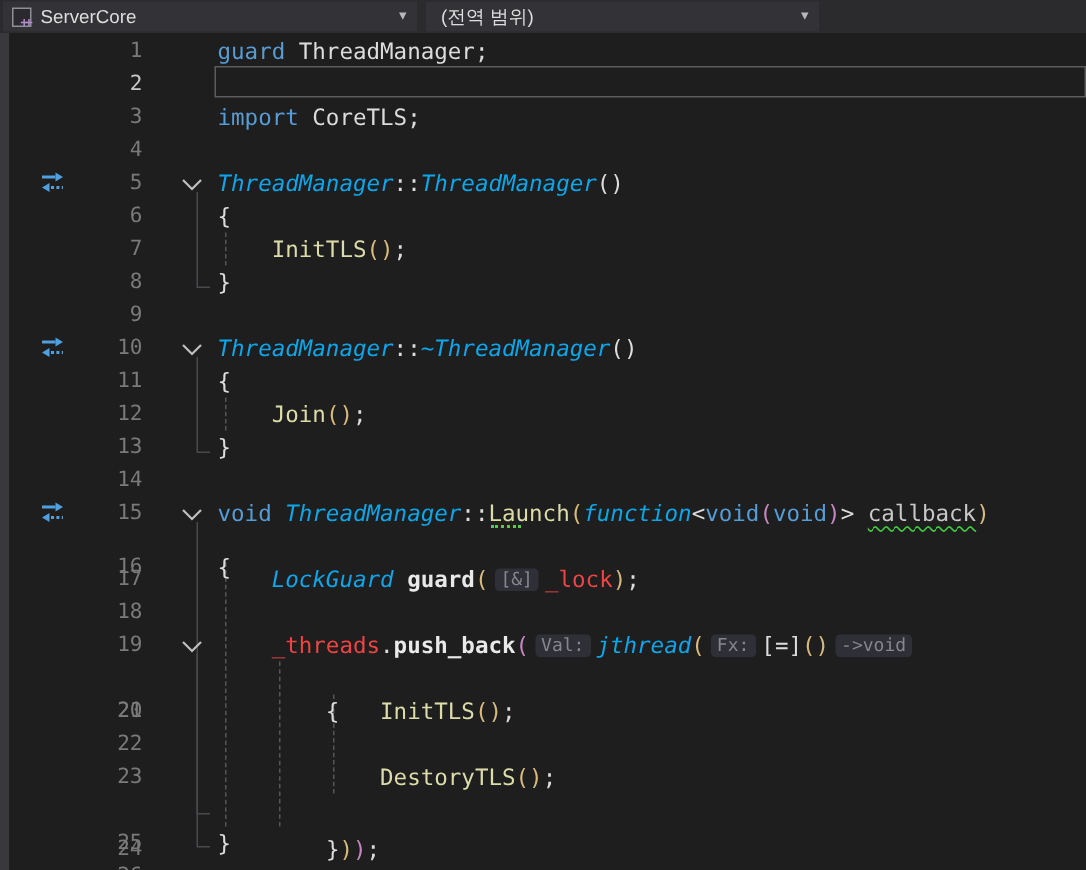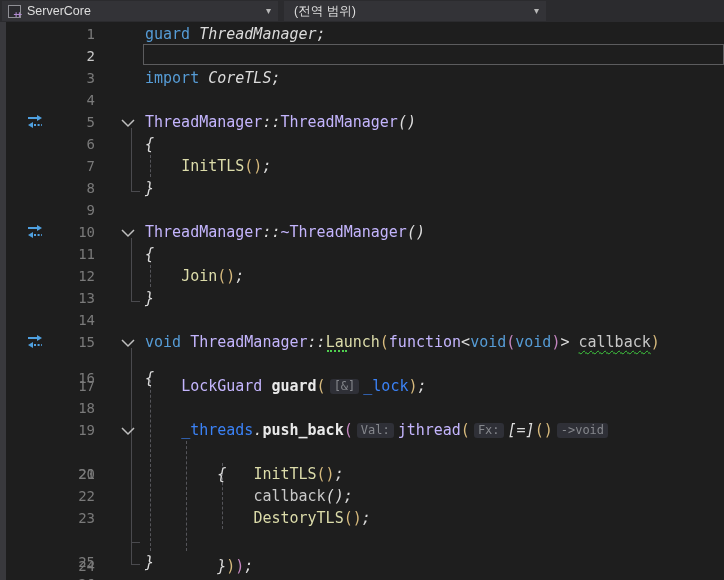--- a/index.html
+++ b/index.html
@@ -29,23 +29,23 @@
     color:#B18BD0; font-size:9px; font-weight:bold; letter-spacing:-2px;
   }
   
   .gutter-strip { position:absolute; left:0; top:22px; width:6px; height:558px; background:#39393D; }
   .code-area { position:absolute; left:0; top:23px; width:724px; height:557px; }
   .code-row { position:absolute; left:0; width:724px; height:22px; }
   .ln { position:absolute; left:50px; width:45px; text-align:right; font-size:14px;
         line-height:22px; color:#7A7A7A; }
   .ln.active { color:#C8C8C8; }
   .code-text { position:absolute; left:145px; top:0; white-space:pre; font-size:15px; line-height:22px; }
-  .tk-kw { color:#569CD6; } .tk-ty { color:#c4b5fd; } .tk-fn { color:#DCDCAA; }
-  .tk-df { color:#DCDCDC;font-style:italic; } .tk-gd { color:#D7BA7D; } .tk-or { color:#C586C0; }
-  .tk-fl { color:#3b82f6; } .tk-pr { color:#C8C8C8; }
+  .tk-kw { color:#569CD6; } .tk-ty { color:#0ea5e9;font-style:italic; } .tk-fn { color:#DCDCAA; }
+  .tk-df { color:#DCDCDC; } .tk-gd { color:#D7BA7D; } .tk-or { color:#C586C0; }
+  .tk-fl { color:#ef4444; } .tk-pr { color:#C8C8C8; }
   .tk-lo { color:#E9E9E9; font-weight:bold; }
   .tk-hint {
     display:inline-block; background:#2F3037; color:#85878C; border-radius:3px;
     font-size:12px; line-height:15px; padding:0 4px; margin:0 4px; vertical-align:1px;
   }
   .u-wavy { text-decoration:underline; text-decoration-style:wavy;
             text-decoration-color:#3FCC3F; text-decoration-thickness:1px; text-underline-offset:3px; }
   .u-dots { position:relative; }
   .u-dots .dots-underline {
     position:absolute; left:1px; bottom:-1px; width:20px; height:0;
@@ -211,21 +211,20 @@
       <div class="code-row" style="top: 440px;">
         <span class="ln">20</span>
         <span class="code-text"><span class="tk-df">        {</span></span>
       </div>
       <div class="code-row" style="top: 440px;">
         <span class="ln">21</span>
         <span class="code-text"><span class="tk-df">            </span><span class="tk-fn">InitTLS</span><span class="tk-gd">()</span><span class="tk-df">;</span></span>
       </div>
       <div class="code-row" style="top: 462px;">
         <span class="ln">22</span>
-        <span class="code-text"><span class="tk-df">            </span><span class="tk-pr">callback</span><span class="tk-df">();</span></span>
       </div>
       <div class="code-row" style="top: 484px;">
         <span class="ln">23</span>
         <span class="code-text"><span class="tk-df">            </span><span class="tk-fn">DestoryTLS</span><span class="tk-gd">()</span><span class="tk-df">;</span></span>
       </div>
       <div class="code-row" style="top: 532px;">
         <span class="ln">24</span>
         <span class="code-text"><span class="tk-df">        </span><span class="tk-df">}</span><span class="tk-gd">)</span><span class="tk-or">)</span><span class="tk-df">;</span></span>
       </div>
       <div class="code-row" style="top: 528px; padding-left: 29px;">

